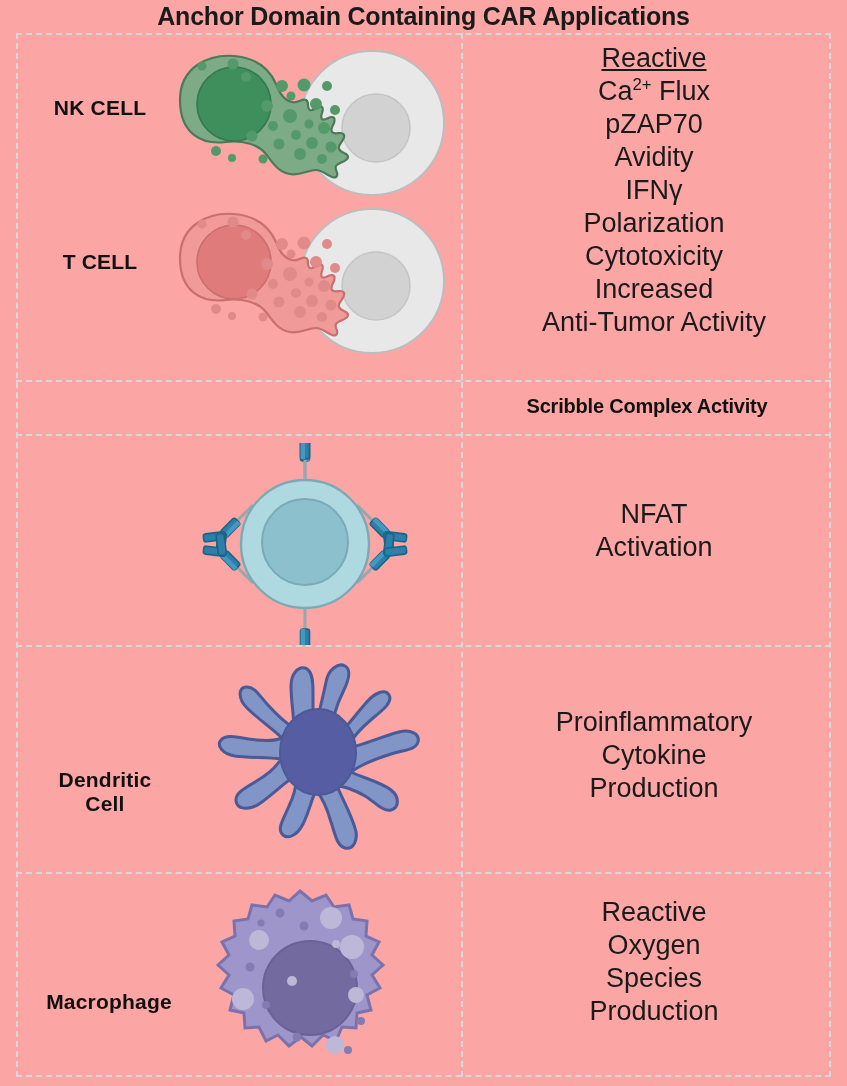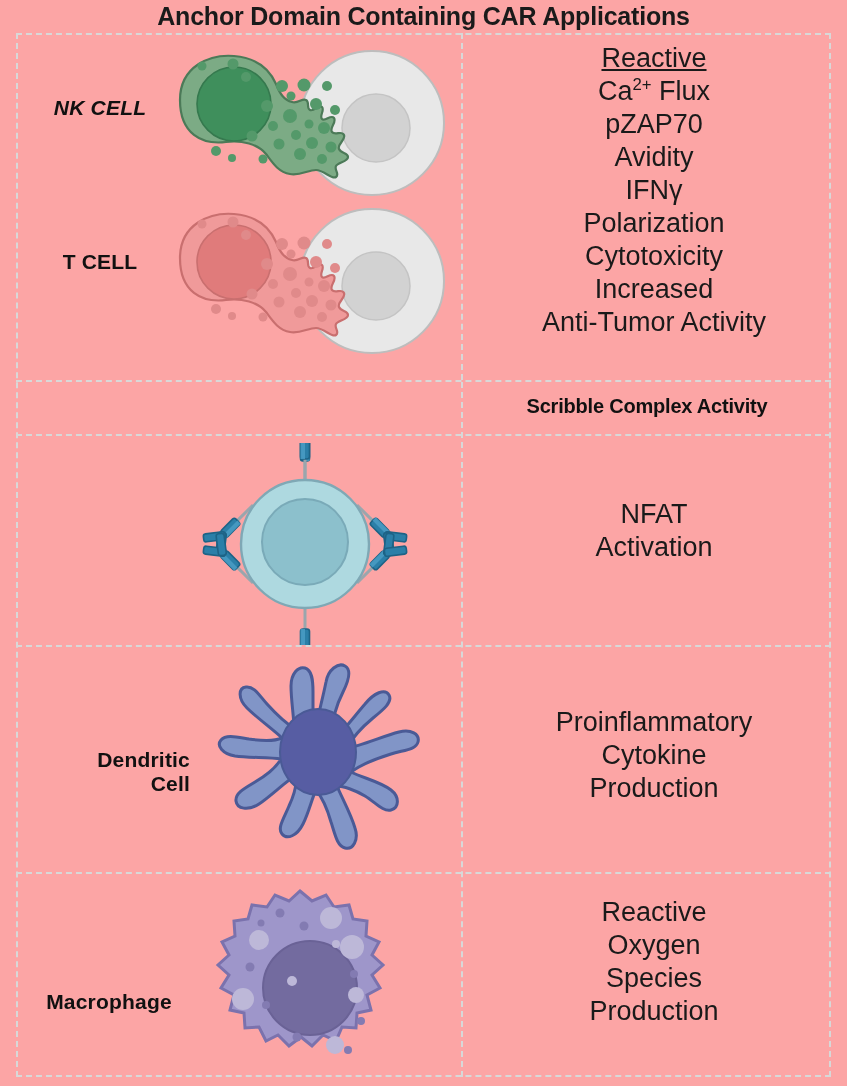--- a/index.html
+++ b/index.html
@@ -106,21 +106,21 @@
   <div class="fig-title">Anchor Domain Containing CAR Applications</div>
 
   <div class="grid-frame"></div>
   <div class="hline" style="top:380px;"></div>
   <div class="hline" style="top:434px;"></div>
   <div class="hline" style="top:645px;"></div>
   <div class="hline" style="top:872px;"></div>
   <div class="vline" style="left:461px; height:347px;"></div>
   <div class="vline" style="left:461px; top:382px; height:695px;"></div>
 
-  <div class="cell-label" style="left:20px; top:96px; width:160px;font-style:italic;">NK CELL</div>
+  <div class="cell-label" style="left:20px; top:96px; width:160px;">NK CELL</div>
 
   <div class="illus" style="left:172px; top:40px;">
     <svg width="280" height="160" viewBox="0 0 280 160">
 
       <circle cx="200" cy="83" r="72" fill="#e8e8e8" stroke="#bdbdbd" stroke-width="2"></circle>
       <circle cx="204" cy="88" r="34" fill="#d2d2d2" stroke="#c4c4c4" stroke-width="1.5"></circle>
 
       <path d="M8,60 C8,26 38,14 62,16 C86,18 98,30 104,44
                C108,54 112,60 120,62
                C126,64 130,58 134,60 C138,62 134,68 138,70
@@ -265,21 +265,21 @@
       <circle cx="110" cy="101" r="64" fill="#aed9e0" stroke="#7fa8b5" stroke-width="2.4"></circle>
       <circle cx="110" cy="99" r="43" fill="#8cc0cc" stroke="#7aaab8" stroke-width="2"></circle>
     </svg>
   </div>
 
   <div class="activity-block" style="left:463px; top:498px; width:382px;">
     <span class="line">NFAT</span>
     <span class="line">Activation</span>
   </div>
 
-  <div class="cell-label" style="left:20px; top:748px; width:170px;text-align:right;">
+  <div class="cell-label" style="left:20px; top:768px; width:170px;">
     <span>Dendritic</span><br>
     <span>Cell</span>
   </div>
 
   <div class="illus" style="left:185px; top:652px;">
     <svg width="250" height="218" viewBox="0 0 250 218">
       <path d="M128,92
                C130,74 137,50 141,30 C143,18 153,10 160,14 C167,18 163,30 158,40
                C150,56 146,74 148,88
                C156,82 168,66 180,52 C189,41 200,36 204,43 C208,50 198,58 188,66

